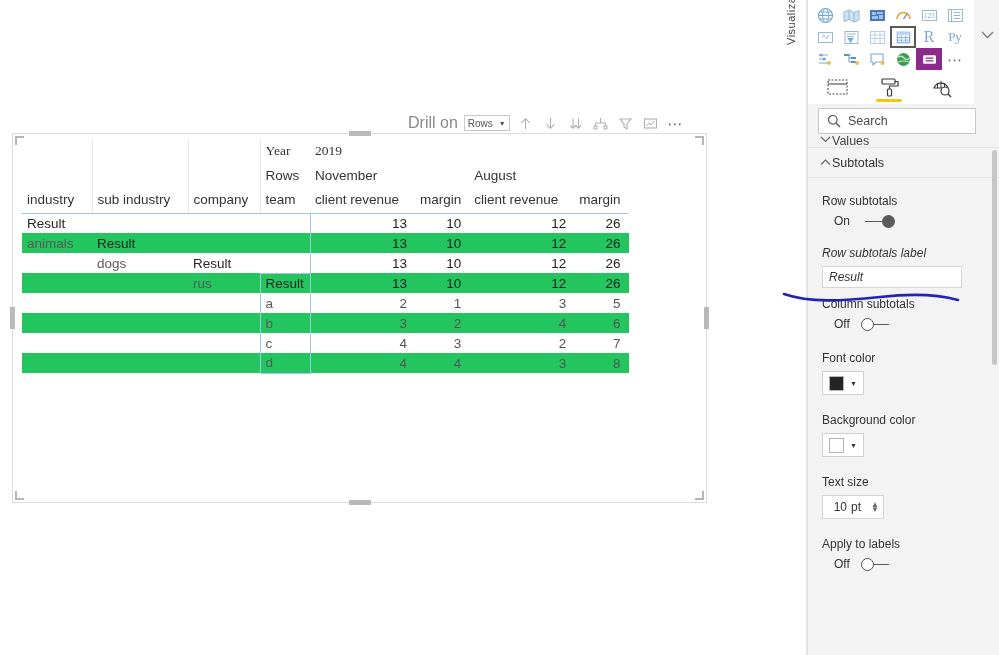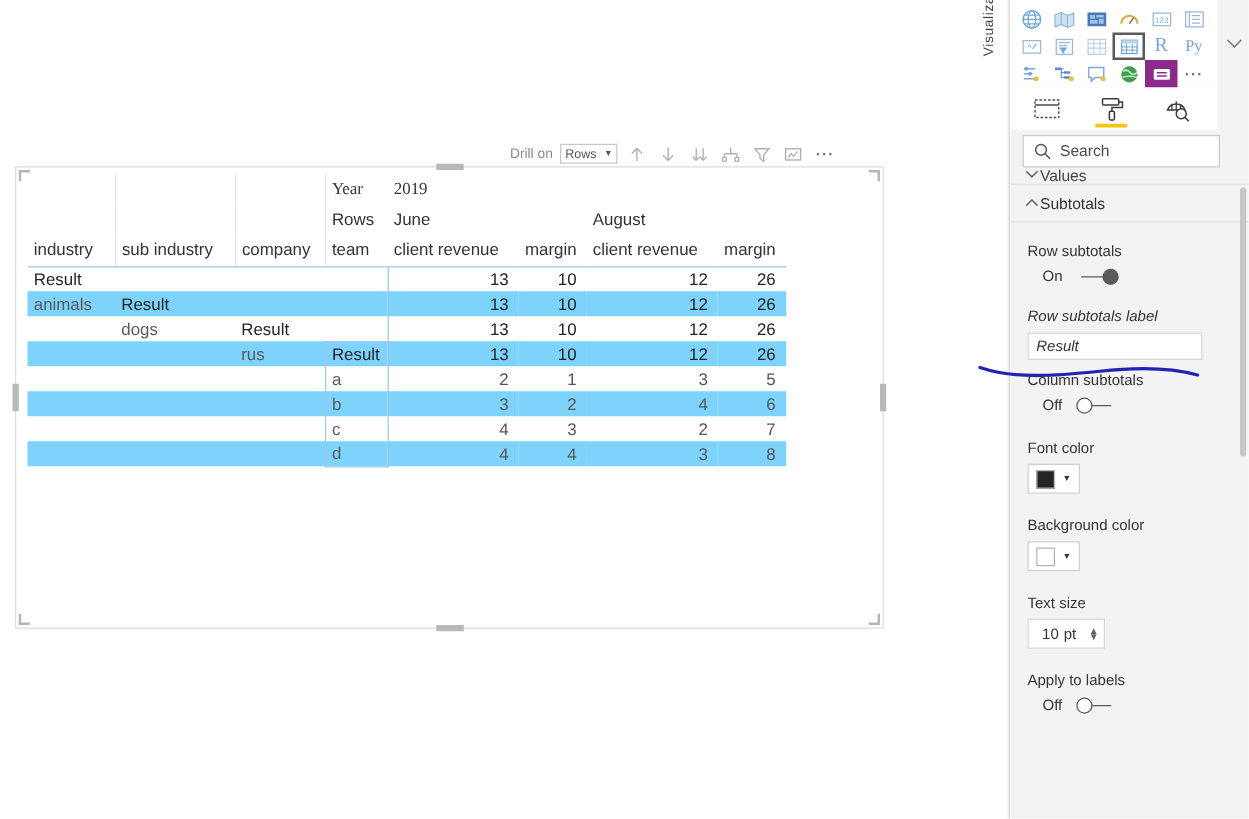--- a/index.html
+++ b/index.html
@@ -14,21 +14,21 @@
 
   
   #canvas { position: absolute; left: 0; top: 0; width: 775px; height: 655px; background: #fff; }
 
   
   #drill-toolbar {
     position: absolute; left: 408px; top: 112px;
     width: 295px; height: 22px;
     display: flex; align-items: center; gap: 6px;
   }
-  .drill-label { font-size: 11px; color: #888; white-space: nowrap; }
+  .drill-label { font-size: 16px; color: #888; white-space: nowrap; }
   .drill-select {
     width: 46px; height: 16px; border: 1px solid #c8c8c8; background: #fff;
     display: flex; align-items: center; justify-content: space-between;
     padding: 0 3px; font-size: 10px; color: #555;
   }
   .drill-select .caret { font-size: 7px; color: #555; }
   .drill-icon { width: 19px; height: 19px; display: flex; align-items: center; justify-content: center; }
   .drill-icon svg { display: block; }
 
   
@@ -62,21 +62,21 @@
   .c-sub      { width: 96px; padding-left: 5px !important; }
   .c-company  { width: 72px; padding-left: 5px !important; }
   .c-team     { width: 50px; padding-left: 5px !important; }
   .c-num      { width: 105px; text-align: right !important; padding-right: 8px !important; }
   .c-num-s    { width: 53px;  text-align: right !important; padding-right: 8px !important; }
 
   .vline { border-right: 1px solid #e6e6e6; }
   .hdr-bot td { border-bottom: 1px solid #9ec7e8; }
 
   tr.body-row td { height: 20px; }
-  tr.alt td { background: #7dd3fc; }
+  tr.alt td { background: #22c55e; }
   .bold { font-weight: bold; color: #252525; }
   .num  { color: #555; }
   .num.bold { color: #222; }
   .muted { color: #5a5a5a; }
 
   
   .sel-left  { border-left: 1px solid #9ec7e8; }
   .sel-right { border-right: 1px solid #9ec7e8; }
   .sel-top   { border-top: 1px solid #9ec7e8; }
   .sel-bot   { border-bottom: 1px solid #9ec7e8; }
@@ -247,21 +247,21 @@
             <td class="c-num-s"></td>
             <td class="c-num"></td>
             <td class="c-num-s"></td>
           </tr>
 
           <tr class="hdr-mid">
             <td class="c-industry vline"></td>
             <td class="c-sub vline"></td>
             <td class="c-company vline"></td>
             <td class="c-team">Rows</td>
-            <td class="c-num" style="text-align:left !important;padding-left:5px !important;">June</td>
+            <td class="c-num" style="text-align:left !important;padding-left:5px !important;">November</td>
             <td class="c-num-s"></td>
             <td class="c-num" style="text-align:left !important;padding-left:5px !important;">August</td>
             <td class="c-num-s"></td>
           </tr>
 
           <tr class="hdr-bot">
             <td class="c-industry vline">industry</td>
             <td class="c-sub vline">sub industry</td>
             <td class="c-company vline">company</td>
             <td class="c-team">team</td>

